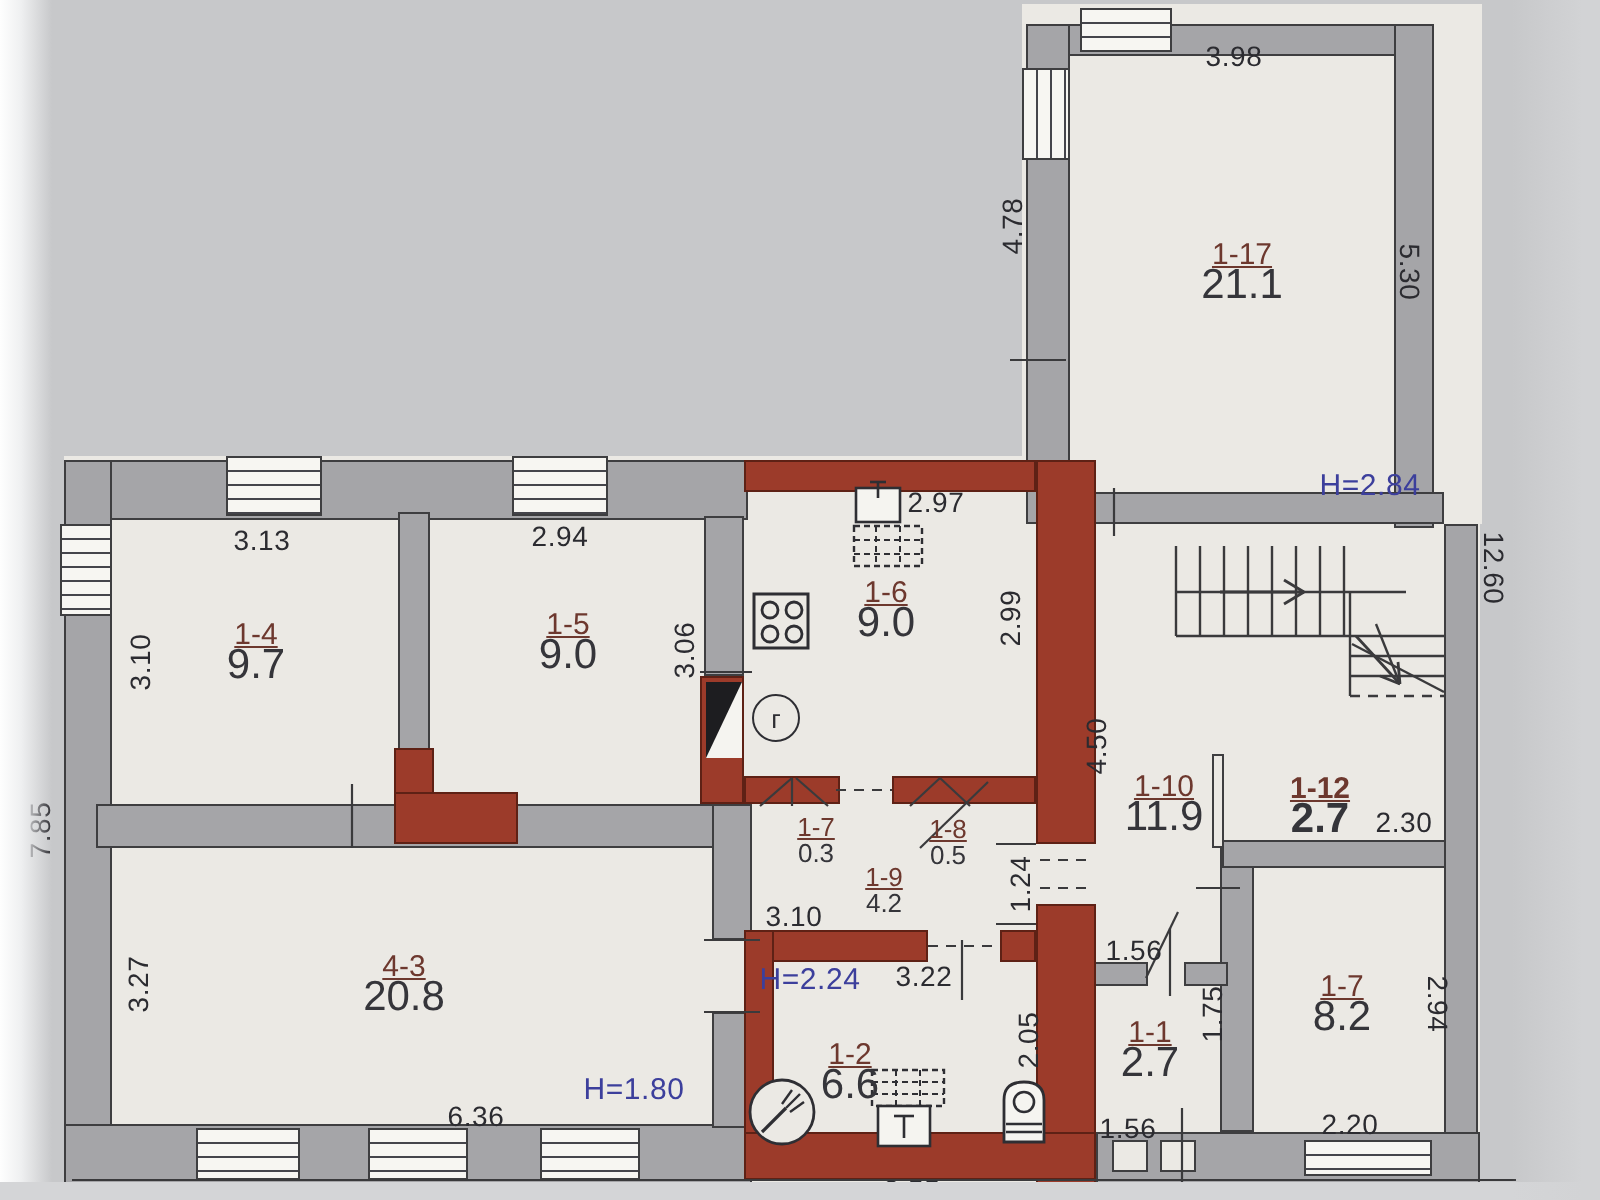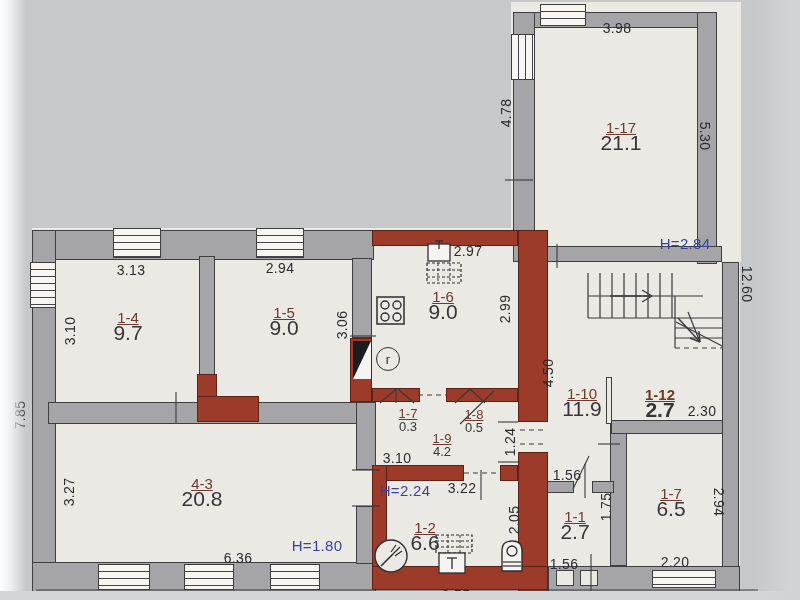--- a/index.html
+++ b/index.html
@@ -246,21 +246,21 @@
   <div class="room" style="left:425px;top:500px;margin-top:20px;">
     <span class="rid">1-2</span>
     <span class="rarea">6.6</span>
   </div>
   <div class="room" style="left:575px;top:509px;">
     <span class="rid">1-1</span>
     <span class="rarea">2.7</span>
   </div>
   <div class="room" style="left:671px;top:486px;">
     <span class="rid">1-7</span>
-    <span class="rarea">6.5</span>
+    <span class="rarea">8.2</span>
   </div>
 
   <div class="dim" style="left:617px;top:28px;">3.98</div>
   <div class="dim v" style="left:506px;top:113px;">4.78</div>
   <div class="dim vr" style="left:705px;top:136px;">5.30</div>
   <div class="dim vr" style="left:747px;top:284px;">12.60</div>
   <div class="dim" style="left:131px;top:270px;">3.13</div>
   <div class="dim" style="left:280px;top:268px;">2.94</div>
   <div class="dim v" style="left:70px;top:331px;">3.10</div>
   <div class="dim v" style="left:342px;top:325px;">3.06</div>

